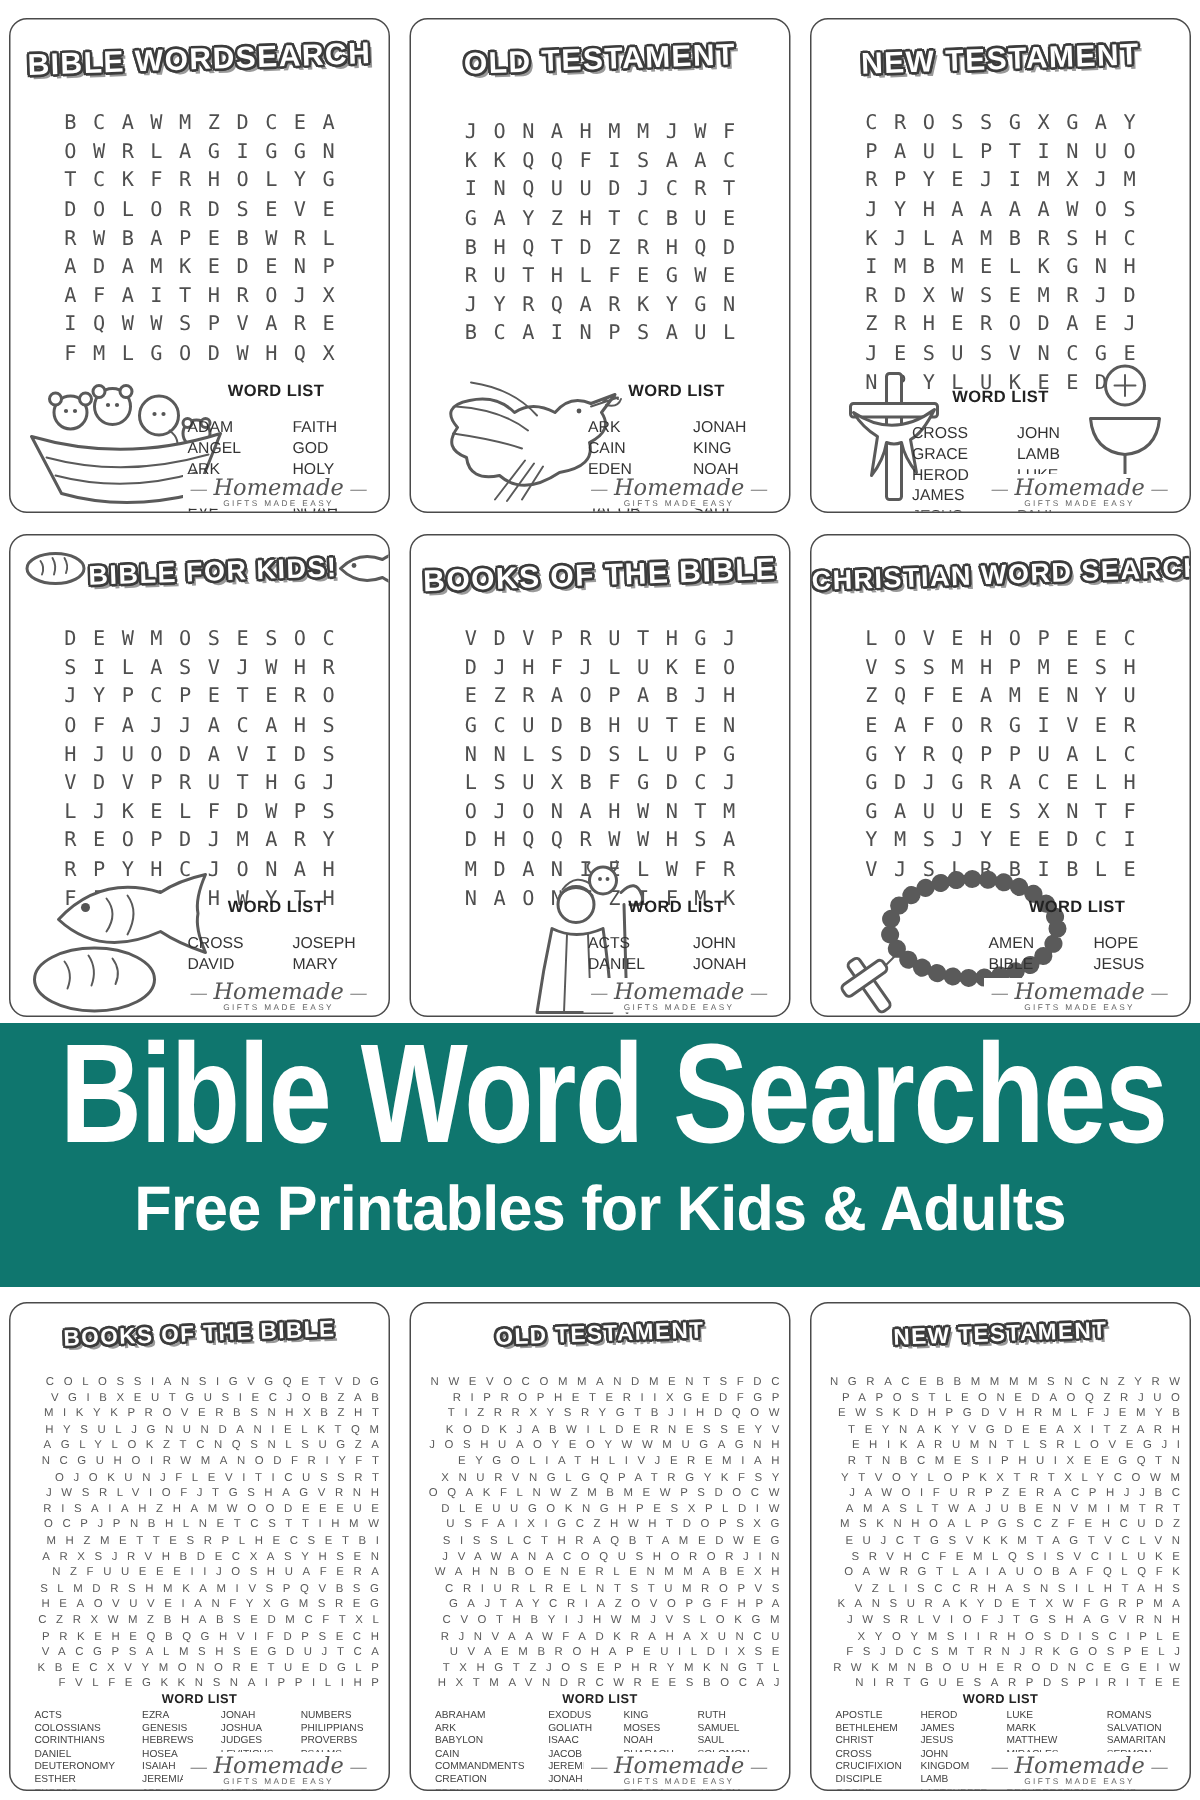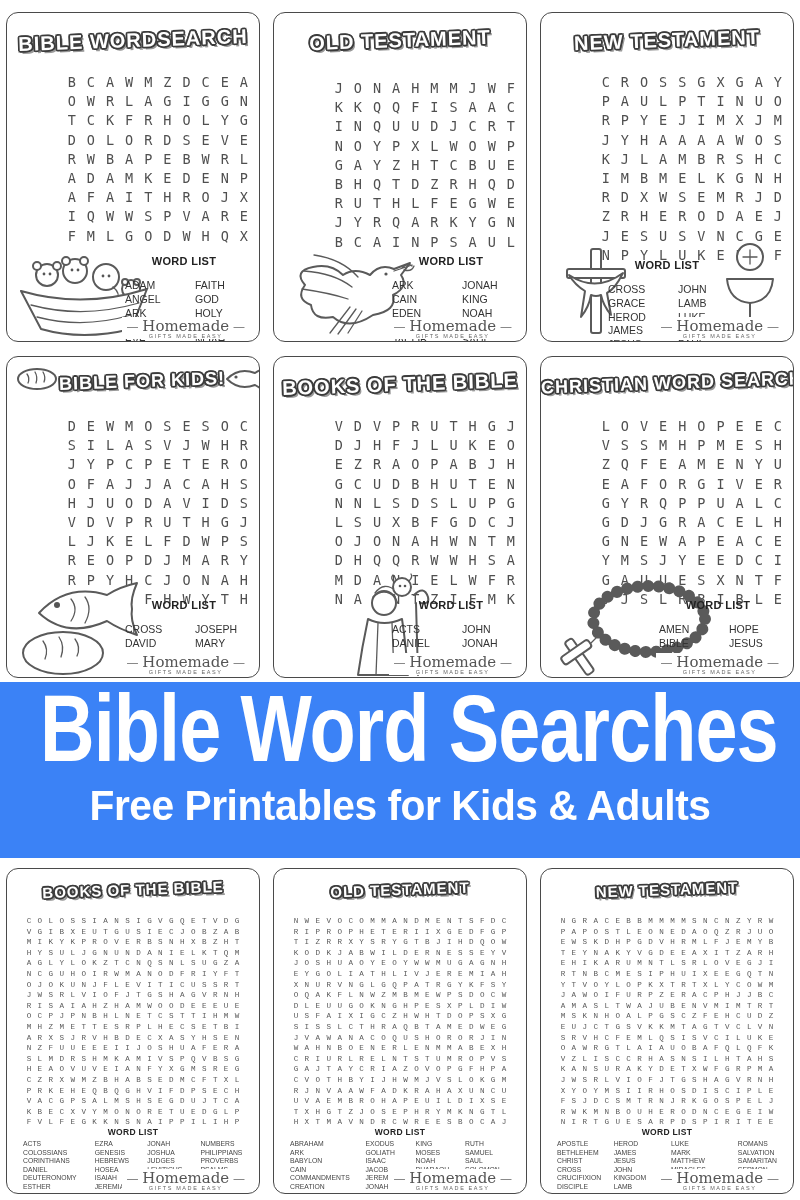--- a/index.html
+++ b/index.html
@@ -19,44 +19,44 @@
     text-shadow:-1.4px -1.4px 0 #3c3c3c, 1.4px -1.4px 0 #3c3c3c, -1.4px 1.4px 0 #3c3c3c,
                  1.4px 1.4px 0 #3c3c3c, -1.8px 0 0 #3c3c3c, 1.8px 0 0 #3c3c3c,
                  0 -1.8px 0 #3c3c3c, 0 1.8px 0 #3c3c3c, 2.5px 3px 0 #9a9a9a;
     transform:rotate(-2deg); white-space:nowrap;
   }
   .title-lg { margin-top:16px; font-size:20px; }
   .title-sm { margin-top:12px; font-size:15px; }
   .title-kids { font-size:18px; margin-top:0; }
   .kids-head { display:flex; align-items:center; justify-content:space-between; padding:8px 8px 0 8px; }
 
-  .grid10 { position:absolute; top:60px; left:0; right:0; text-align:right;
+  .grid10 { position:absolute; top:60px; left:0; right:0; text-align:center;
             font-family:"DejaVu Sans Mono","Liberation Mono",monospace; font-size:13.5px; color:#4f4f4f; }
   .grid10 .grid-row { letter-spacing:11px; line-height:19.2px; height:19.2px; text-indent:11px; }
 
-  .grid20 { position:absolute; top:47px; left:0; right:0; text-align:center;
-            font-family:Liberation Mono, monospace; font-size:7.6px; color:#5a5a5a; }
+  .grid20 { position:absolute; top:47px; left:0; right:0; text-align:right;
+            font-family:Liberation Sans, sans-serif; font-size:7.6px; color:#5a5a5a; }
   .grid20 .grid-row { letter-spacing:6.4px; line-height:10.6px; height:10.6px; text-indent:6.4px; }
 
   .wordlist { position:absolute; }
   .wl-label { font-size:11px; font-weight:bold; color:#222; text-align:center; margin-bottom:5px; letter-spacing:0.3px; }
   .wl-cols { display:flex; gap:22px;margin-top:12px; }
   .wl-col { font-size:10.5px; line-height:13.8px; color:#333; min-width:48px; }
 
   .wl-right  { right:16px; top:242px; }
   .wl-center { left:50%; transform:translateX(-50%); top:246px; }
 
   .wordlist-wide { position:absolute; left:12px; right:12px; top:258px; }
   .wordlist-wide .wl-label { font-size:8.5px; margin-bottom:3px; }
   .wl-cols-4 { display:flex; justify-content:space-between; padding:0 4px; }
   .wl-cols-4 .wl-col { font-size:6.8px; line-height:8.6px; min-width:0; color:#444; }
 
   .brand { position:absolute; right:10px; bottom:2px; text-align:center; background:#fff; padding:0 4px; }
   .brand .dash { color:#777; font-size:12px; vertical-align:middle; }
-  .brand-script { font-family:"DejaVu Serif","Liberation Serif",serif; font-size:15px; color:#555; }
+  .brand-script { font-family:"DejaVu Serif","Liberation Serif",serif; font-style:italic; font-size:15px; color:#555; }
   .brand-caps { display:block; font-size:5.5px; letter-spacing:1.6px; color:#666; margin-top:-2px; }
 
   .illus { position:absolute; }
   .illus svg { display:block; }
   .line { fill:none; stroke:#5a5a5a; stroke-width:2; stroke-linecap:round; stroke-linejoin:round; }
   .line-thin { fill:none; stroke:#5a5a5a; stroke-width:1.3; stroke-linecap:round; stroke-linejoin:round; }
   .fill-w { fill:#fff; stroke:#5a5a5a; stroke-width:2; stroke-linejoin:round; }
 
   .banner { position:absolute; top:682px; left:0; width:800px; height:176px; text-align:center; overflow:hidden; }
   .banner-title { margin-top:4px; font-size:84px; font-weight:bold; color:#fff; line-height:1.02;
@@ -132,21 +132,20 @@
         <span class="brand-caps">GIFTS MADE EASY</span>
       </div>
     </div>
 
     <div class="card">
       <span class="sticker title-lg">OLD TESTAMENT</span>
       <div class="grid10" style="top:66px;">
           <div class="grid-row">JONAHMMJWF</div>
           <div class="grid-row">KKQQFISAAC</div>
           <div class="grid-row">INQUUDJCRT</div>
-          <div class="grid-row">NOYPXLWOWP</div>
           <div class="grid-row">GAYZHTCBUE</div>
           <div class="grid-row">BHQTDZRHQD</div>
           <div class="grid-row">RUTHLFEGWE</div>
           <div class="grid-row">JYRQARKYGN</div>
           <div class="grid-row">BCAINPSAUL</div>
         </div>
       <div class="illus" style="left:4px;bottom:4px;">
         <svg width="140" height="96" viewBox="0 0 140 96">
           <path class="fill-w" d="M92 34 q10 -12 24 -6 l16 -6 -9 12 q8 12 -8 20 q4 16 -20 20 q-24 16 -40 2 q-20 4 -22 -12 q-16 -6 -6 -20 q-12 -14 8 -18 q18 -4 30 8 q12 -8 27 0 z"></path>
           <path class="line-thin" d="M36 14 Q64 18 80 36 M26 30 Q56 32 74 46 M24 48 Q52 52 70 58"></path>
@@ -355,23 +354,22 @@
 
     <div class="card">
       <span class="sticker title-lg" style="font-size:18px;">CHRISTIAN WORD SEARCH</span>
       <div class="grid10">
           <div class="grid-row">LOVEHOPEEC</div>
           <div class="grid-row">VSSMHPMESH</div>
           <div class="grid-row">ZQFEAMENYU</div>
           <div class="grid-row">EAFORGIVER</div>
           <div class="grid-row">GYRQPPUALC</div>
           <div class="grid-row">GDJGRACELH</div>
-          <div class="grid-row">GNEWAPEACE</div>
+          <div class="grid-row">GAUUESXNTF</div>
           <div class="grid-row">YMSJYEEDCI</div>
-          <div class="grid-row">GAUUESXNTF</div>
           <div class="grid-row">VJSLRBIBLE</div>
         </div>
       <div class="illus" style="left:8px;bottom:0;">
         <svg width="170" height="104" viewBox="0 0 170 104">
           <ellipse cx="100" cy="46" rx="56" ry="33" fill="none" stroke="#5a5a5a" stroke-width="12" stroke-dasharray="0.1 10.5" stroke-linecap="round"></ellipse>
           <path class="line-thin" d="M50 62 L38 74"></path>
           <g transform="rotate(-35 30 84)">
             <rect class="fill-w" x="26" y="64" width="9" height="40" rx="3"></rect>
             <rect class="fill-w" x="14" y="74" width="33" height="9" rx="3"></rect>
           </g>
@@ -396,21 +394,21 @@
             </div>
         </div>
       </div>
       <div class="brand">
         <span class="brand-script"><span class="dash">—&nbsp;</span><span>Homemade</span><span class="dash">&nbsp;—</span></span>
         <span class="brand-caps">GIFTS MADE EASY</span>
       </div>
     </div>
   </div>
 
-  <div class="banner" style="background: #3b82f6; color: rgb(255, 255, 255);">
+  <div class="banner" style="background: #0f766e; color: rgb(255, 255, 255);">
     <div class="banner-title">Bible Word Searches</div>
     <div class="banner-sub">Free Printables for Kids &amp; Adults</div>
   </div>
 
   <div class="card-row row-3">
 
     <div class="card">
       <span class="sticker title-sm">BOOKS OF THE BIBLE</span>
       <div class="grid20">
           <div class="grid-row">COLOSSIANSIGVGQETVDG</div>

